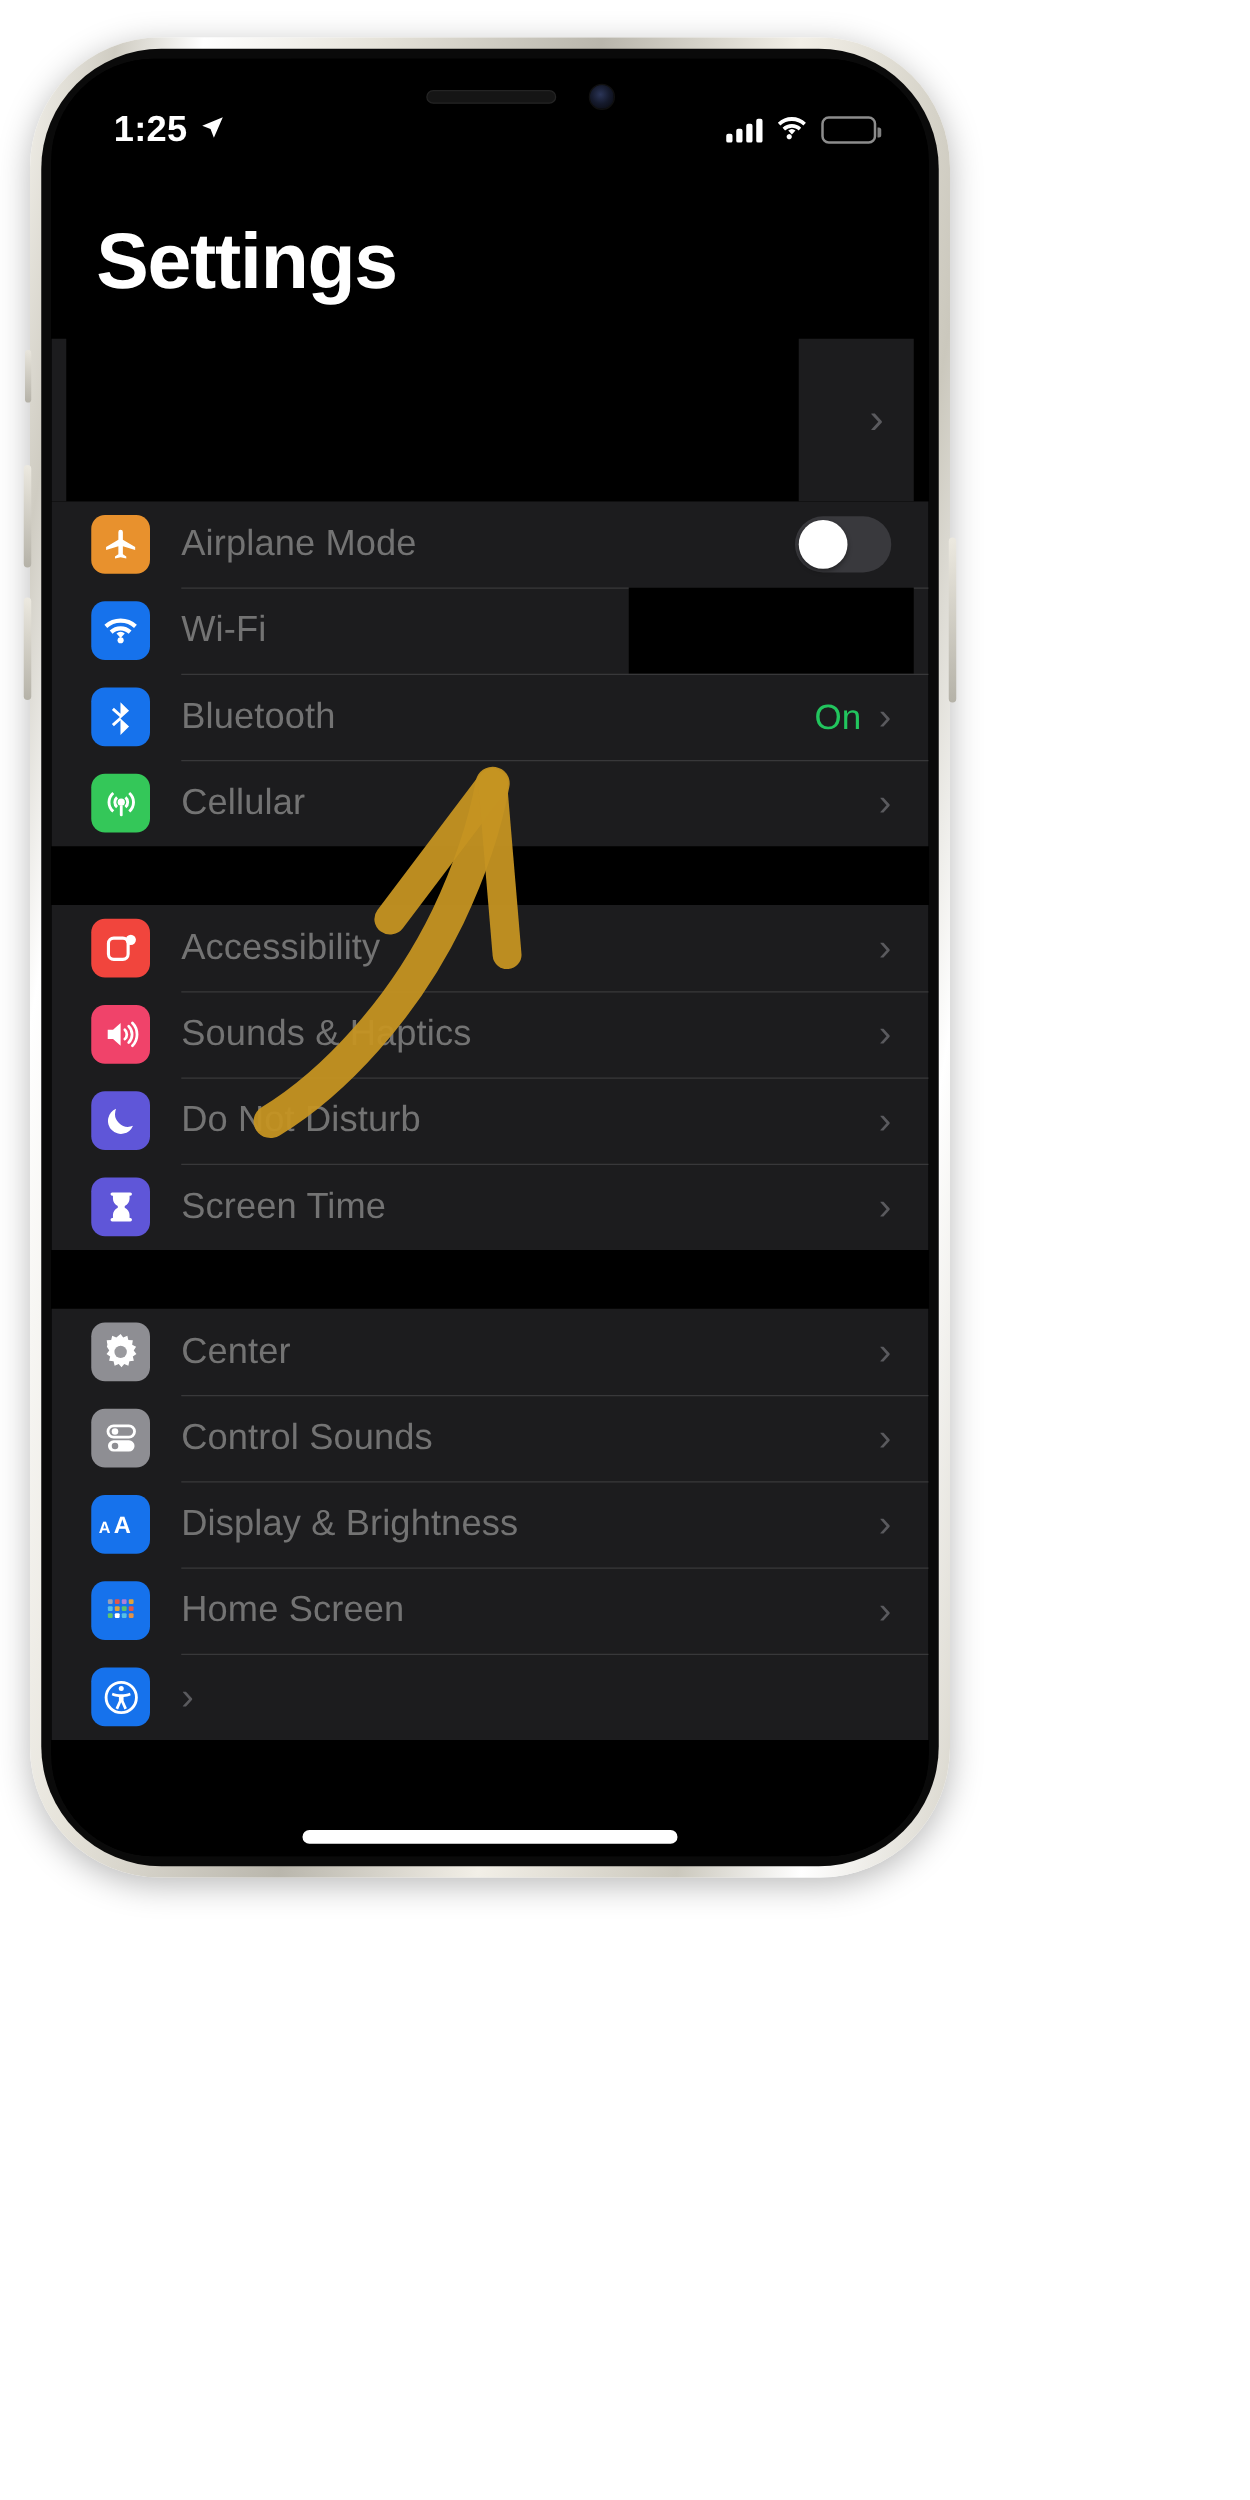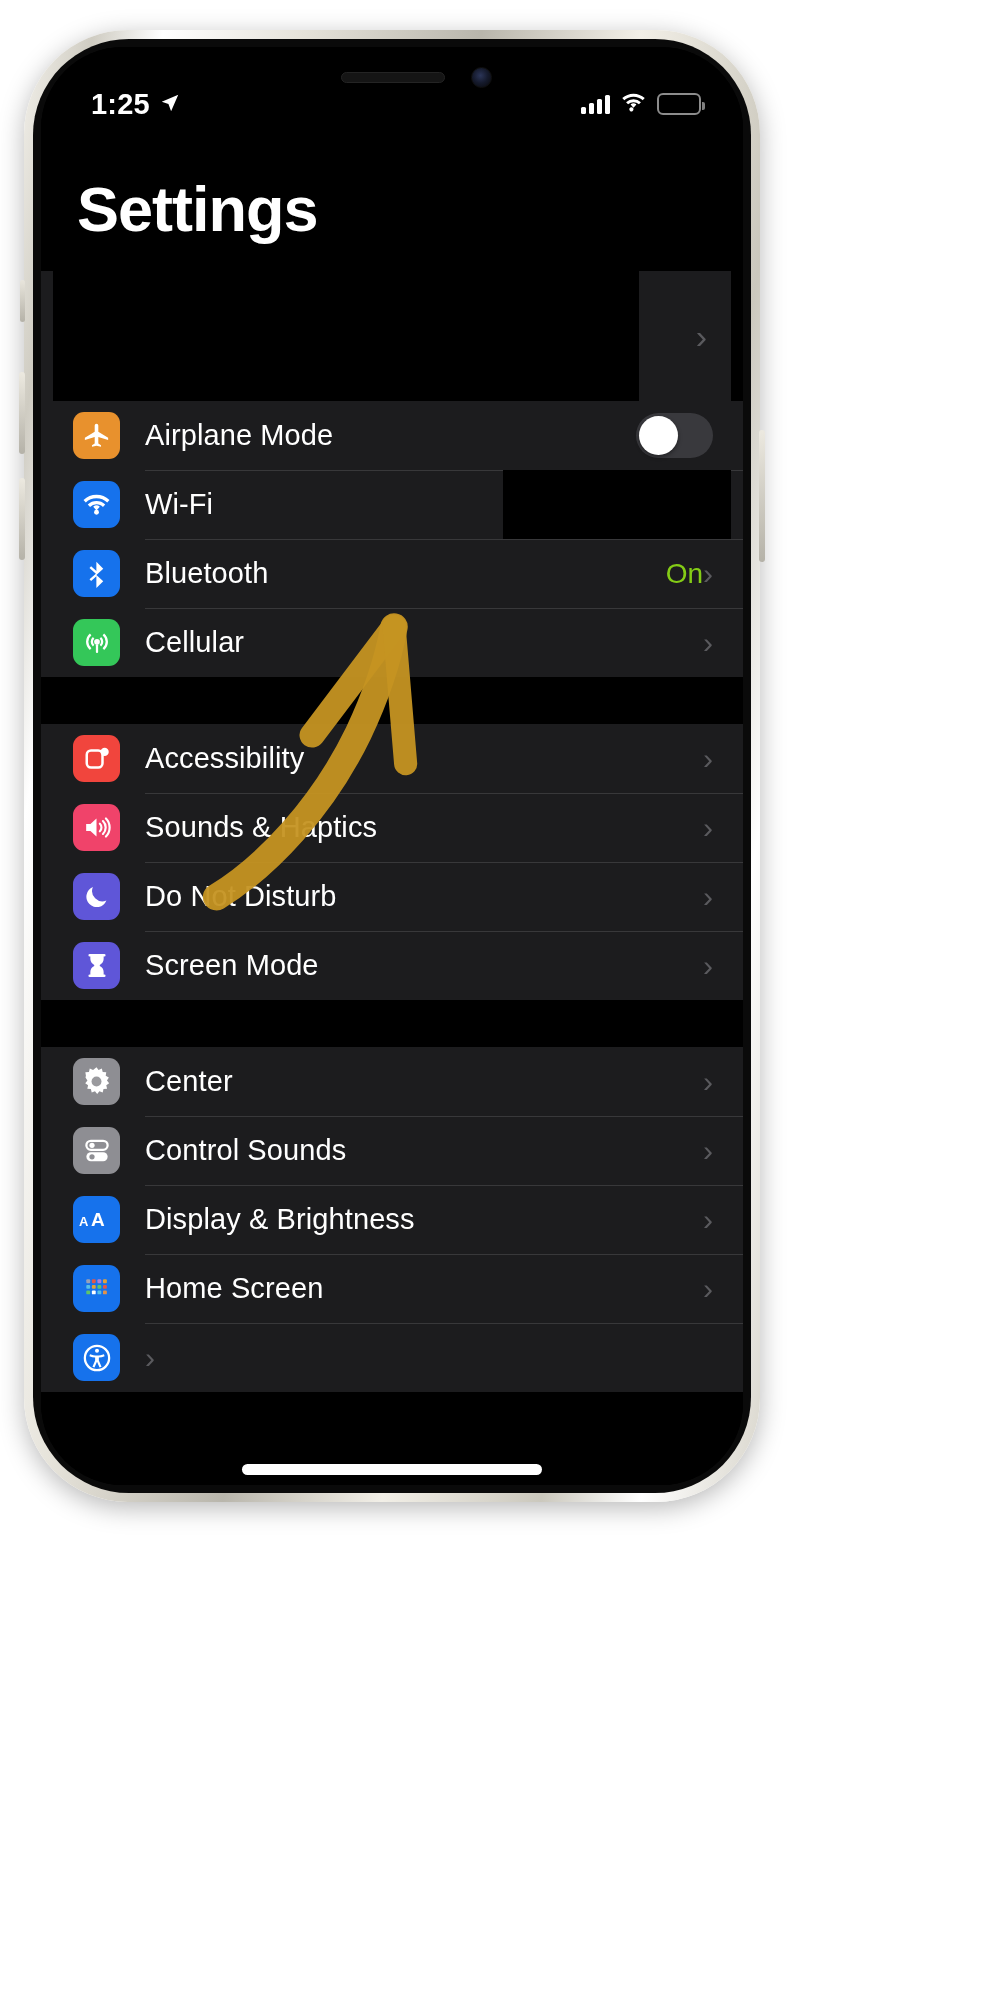--- a/index.html
+++ b/index.html
@@ -201,30 +201,31 @@
     width: 47px; height: 47px;
     border-radius: 11px;
     flex: 0 0 47px;
     display: flex; align-items: center; justify-content: center;
     color: #fff;
     margin-right: 25px;
   }
   .row-icon svg { display: block; }
 
   .row-label {
-    color: #ffffff;
+    color: #737373;
     font-size: 29px;
     letter-spacing: .1px;
     flex: 1;
     white-space: nowrap;
   }
 
   .row-value {
-    color: #84cc16;
+    color: #22c55e;
     font-size: 28px;
+    margin-right: 14px;
   }
 
   .chev {
     color: #5a5a5e;
     font-size: 30px;
     margin-right: 30px;
     line-height: 1;
     font-weight: 400;
   }
 
@@ -409,21 +410,21 @@
               </div>
               <div class="row-label">Do Not Disturb</div>
               <div class="chev">›</div>
             </div>
             <div class="row">
               <div class="row-icon" style="background: rgb(95, 86, 216);">
                 <svg width="26" height="29" viewBox="0 0 20 24">
         <path fill="#ffffff" d="M4 2.4h12a1.1 1.1 0 0 1 0 2.2h-.5v2.1c0 2.1-1.3 3.9-3.2 4.8v1c1.9.9 3.2 2.7 3.2 4.8v2.1H16a1.1 1.1 0 0 1 0 2.2H4a1.1 1.1 0 0 1 0-2.2h.5v-2.1c0-2.1 1.3-3.9 3.2-4.8v-1c-1.9-.9-3.2-2.7-3.2-4.8V4.6H4A1.1 1.1 0 0 1 4 2.4z"></path>
       </svg>
               </div>
-              <div class="row-label">Screen Mode</div>
+              <div class="row-label">Screen Time</div>
               <div class="chev">›</div>
             </div>
           </div>
           <div class="group spaced">
             <div class="row">
               <div class="row-icon" style="background: rgb(142, 142, 147);">
                 <svg width="33" height="33" viewBox="0 0 24 24">
         <path fill="#ffffff" d="M12 1.6l1.5 2.1 2.4-1.1.6 2.5 2.6.1-.4 2.6 2.3 1.2-1.4 2.2 1.6 2-2.1 1.5 .6 2.5-2.6.3-.6 2.5-2.4-1-1.6 2-1.6-2-2.4 1-.6-2.5-2.6-.3.6-2.5-2.1-1.5 1.6-2-1.4-2.2L4.3 7.8l-.4-2.6 2.6-.1.6-2.5 2.4 1.1z"></path>
         <circle cx="12" cy="12" r="3.6" fill="#9a9a9e"></circle>
       </svg>

